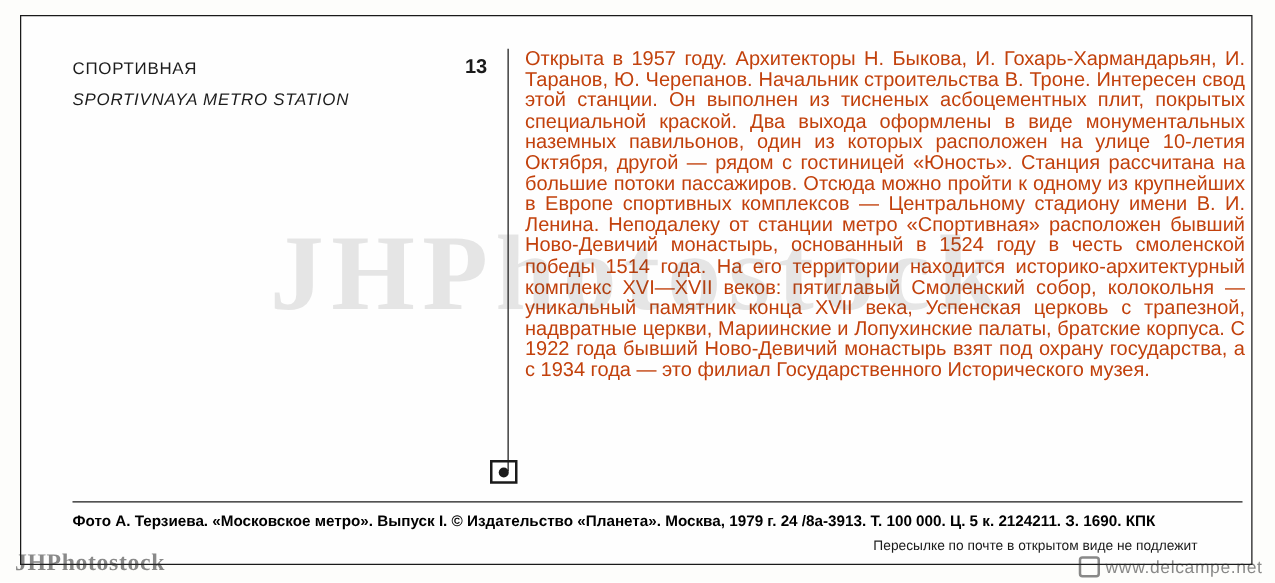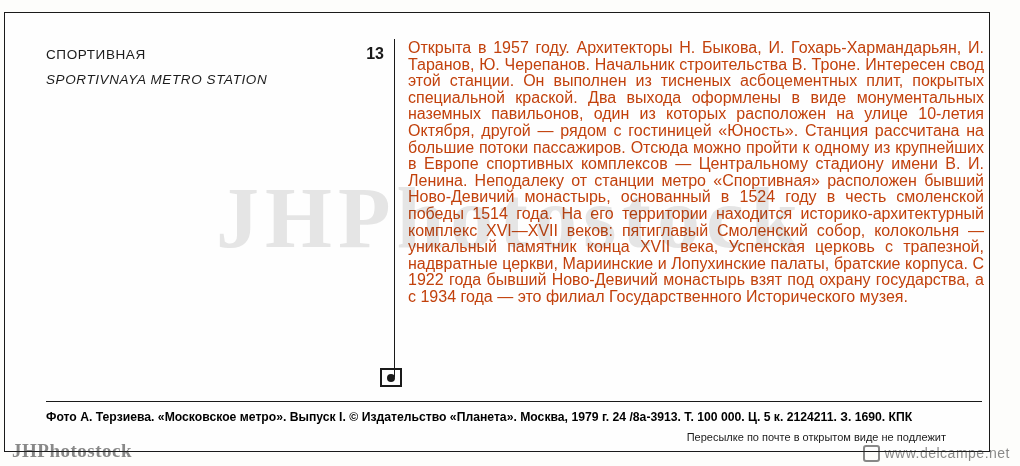--- a/index.html
+++ b/index.html
@@ -19,21 +19,21 @@
     position: absolute;
     left: 0; top: 0;
     width: 1020px;
     height: 466px;
     background: #fdfdfb;
   }
 
   
   #frame {
     position: absolute;
-    left: 4px;
+    left: 16px;
     top: 12px;
     width: 986px;
     height: 440px;
     border: 1px solid #1a1a1a;
     box-sizing: border-box;
     background: #fefefe;
     padding-left: 44px;
   }
 
   
@@ -79,21 +79,20 @@
     white-space: nowrap;
     font-style: italic;
   }
 
   
   #card-number {
     position: absolute;
     left: 355px;
     top: 32px;
     width: 24px;
-    text-align: right;
     font-size: 16px;
     font-weight: bold;
     color: #1a1a1a;
   }
 
   
   #description {
     position: absolute;
     left: 403px;
     top: 27px;

